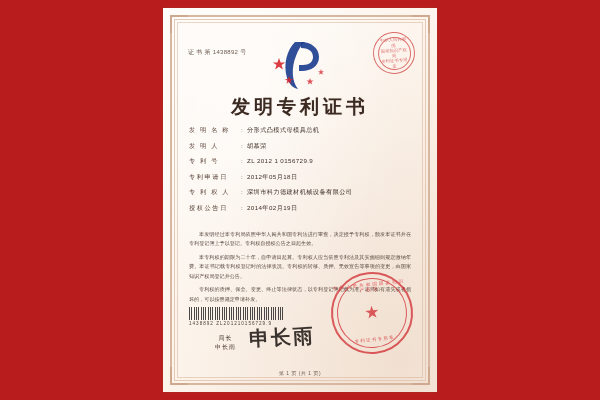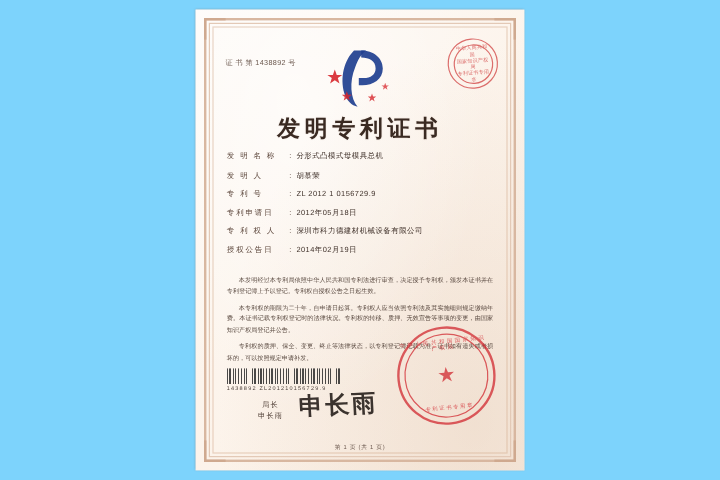--- a/index.html
+++ b/index.html
@@ -9,21 +9,21 @@
     width: 600px;
     height: 400px;
     overflow: hidden;
     font-family: "Liberation Sans", sans-serif;
   }
 
   #stage {
     position: relative;
     width: 600px;
     height: 400px;
-    background: #7dd3fc;
+    background: #b91c1c;
   }
 
   
   .cert {
     position: absolute;
     left: 163px;
     top: 8px;
     width: 274px;
     height: 384px;
     background: #fdf6ef;

